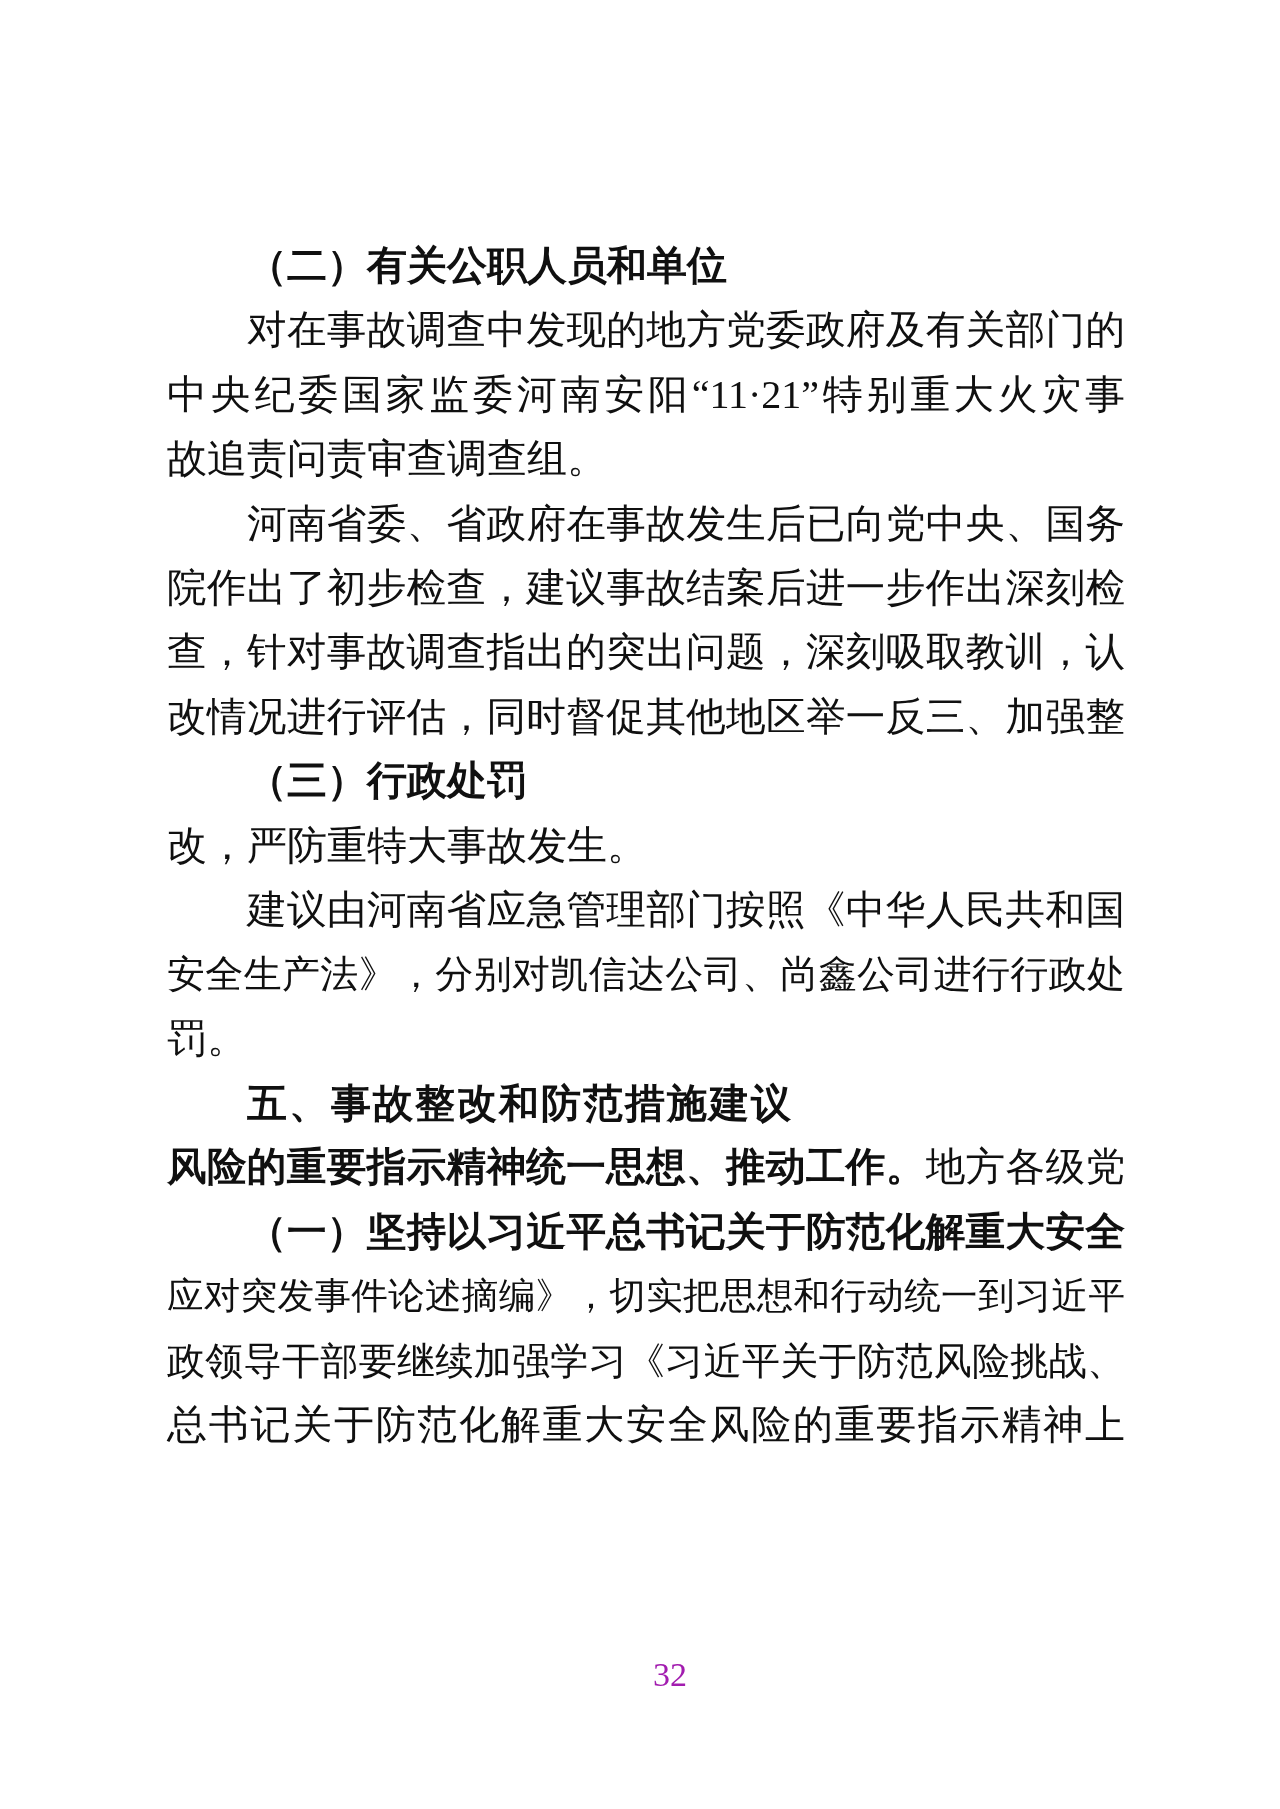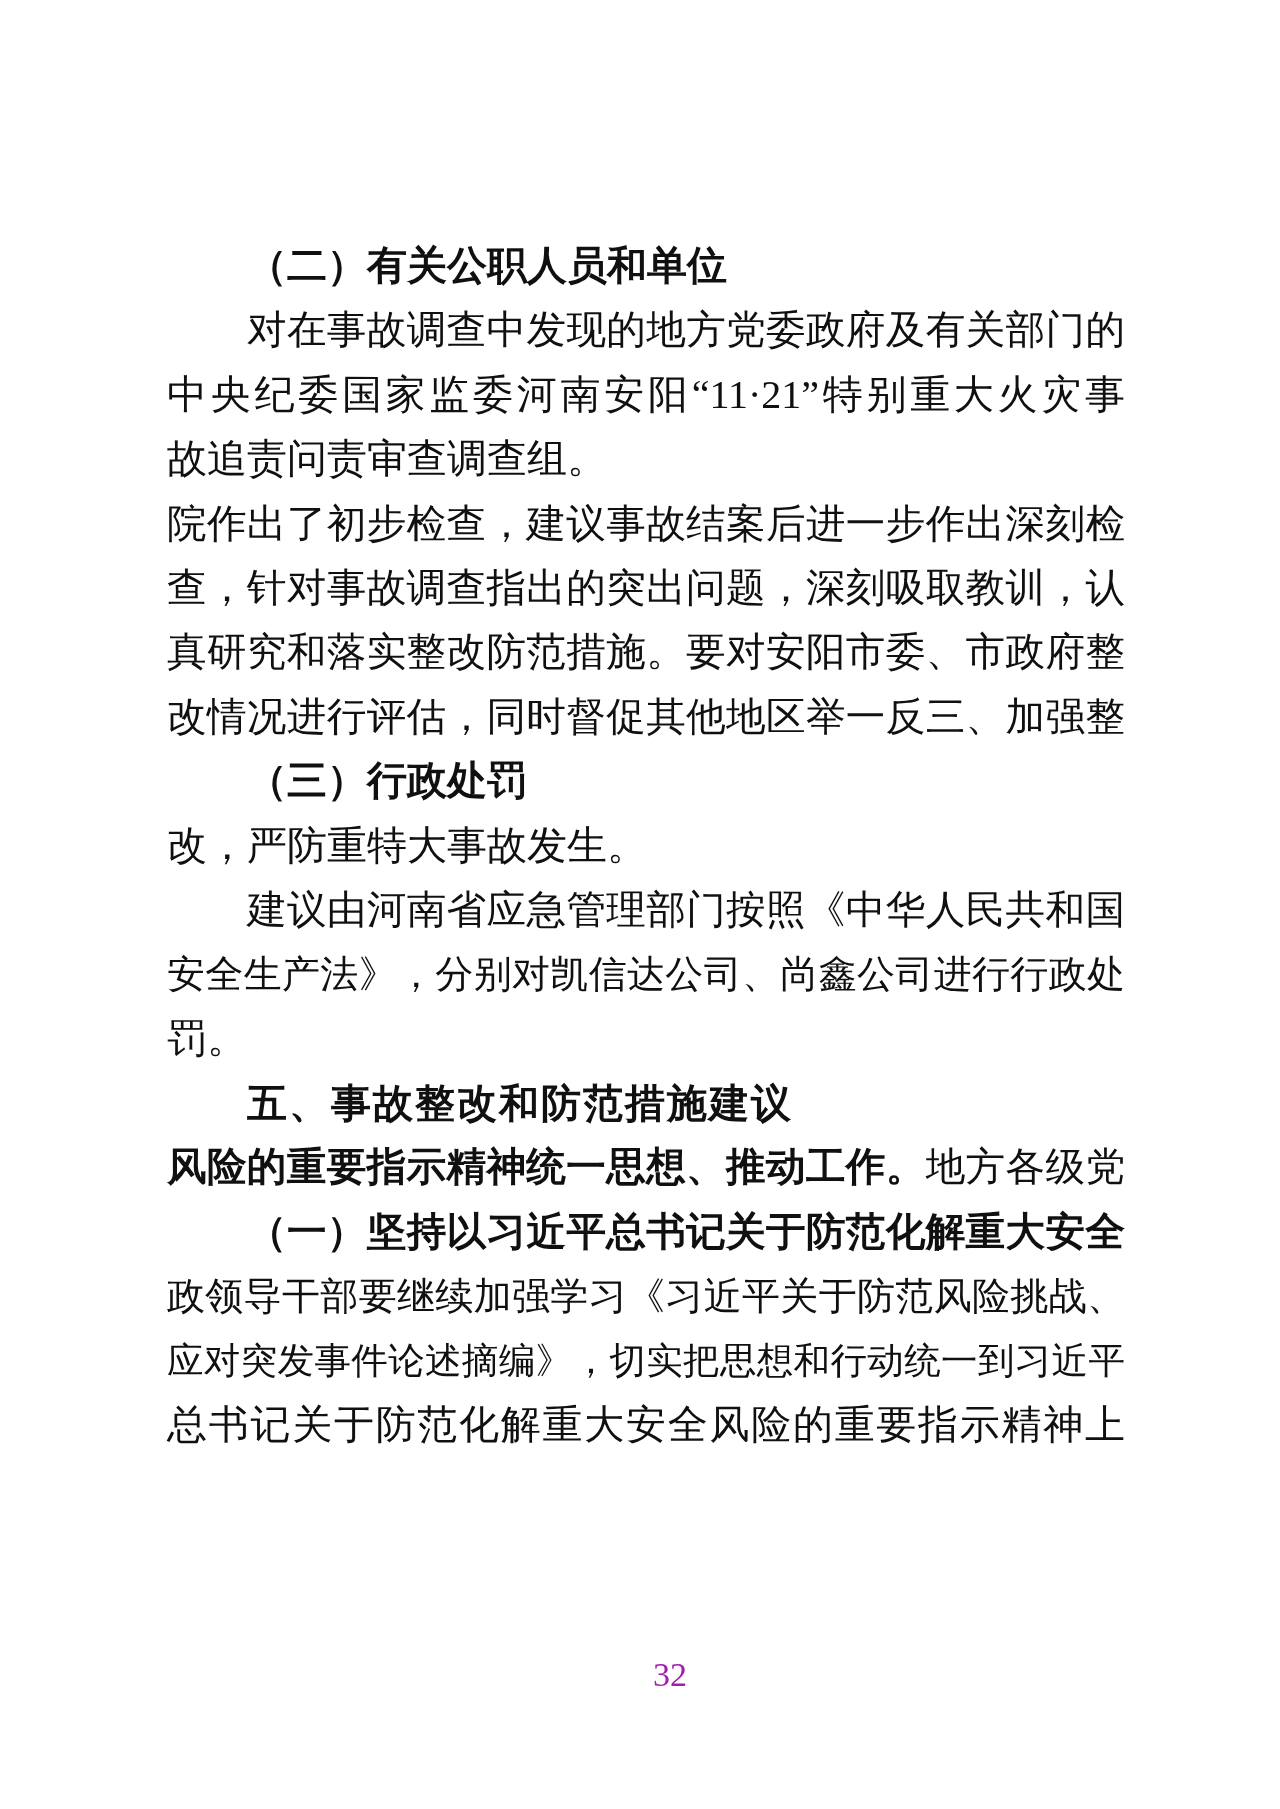--- a/index.html
+++ b/index.html
@@ -63,30 +63,30 @@
 </style>
 </head>
 <body>
 
 <div class="page" style="background: rgb(255, 255, 255); color: rgb(16, 16, 16);">
   <div class="doc-body">
       <div class="line indent" style=""><span class="seg-bold-kai">（二）有关公职人员和单位</span></div>
       <div class="line justify indent" style="font-size: 39.6167px;"><span class="seg-body">对在事故调查中发现的地方党委政府及有关部门的</span></div>
       <div class="line justify" style=""><span class="seg-body">中央纪委国家监委河南安阳“11·21”特别重大火灾事</span></div>
       <div class="line" style=""><span class="seg-body">故追责问责审查调查组。</span></div>
+      <div class="line justify indent" style="font-size: 39.6167px;"><span class="seg-body">河南省委、省政府在事故发生后已向党中央、国务</span></div>
       <div class="line justify" style="font-size: 39.6167px;"><span class="seg-body">院作出了初步检查，建议事故结案后进一步作出深刻检</span></div>
       <div class="line justify" style="font-size: 39.6167px;"><span class="seg-body">查，针对事故调查指出的突出问题，深刻吸取教训，认</span></div>
-      <div class="line justify" style="font-size: 39.6167px;"><span class="seg-body">真研究和落实整改防范措施。要对安阳市委、市政府整</span></div>
       <div class="line justify" style="font-size: 39.6167px;"><span class="seg-body">改情况进行评估，同时督促其他地区举一反三、加强整</span></div>
       <div class="line indent" style=""><span class="seg-bold-kai">（三）行政处罚</span></div>
       <div class="line" style=""><span class="seg-body">改，严防重特大事故发生。</span></div>
       <div class="line justify indent" style="font-size: 39.6167px;"><span class="seg-body">建议由河南省应急管理部门按照《中华人民共和国</span></div>
       <div class="line justify" style="font-size: 38.02px;"><span class="seg-body">安全生产法》，分别对凯信达公司、尚鑫公司进行行政处</span></div>
       <div class="line" style=""><span class="seg-body">罚。</span></div>
       <div class="line indent" style=""><span class="seg-bold-hei">五、事故整改和防范措施建议</span></div>
       <div class="line justify" style="font-size: 39.6167px;"><span class="seg-bold-kai">风险的重要指示精神统一思想、推动工作。</span><span class="seg-body">地方各级党</span></div>
       <div class="line justify indent" style="font-size: 39.6167px;"><span class="seg-bold-kai">（一）坚持以习近平总书记关于防范化解重大安全</span></div>
+      <div class="line justify" style="font-size: 36.5462px;"><span class="seg-body">应对突发事件论述摘编》，切实把思想和行动统一到习近平</span></div>
       <div class="line justify" style="font-size: 38.02px;"><span class="seg-body">政领导干部要继续加强学习《习近平关于防范风险挑战、</span></div>
-      <div class="line justify" style="font-size: 36.5462px;"><span class="seg-body">应对突发事件论述摘编》，切实把思想和行动统一到习近平</span></div>
       <div class="line justify" style=""><span class="seg-body">总书记关于防范化解重大安全风险的重要指示精神上</span></div>
     </div>
   <div class="page-number">32</div>
 </div>
 
 </body></html>

